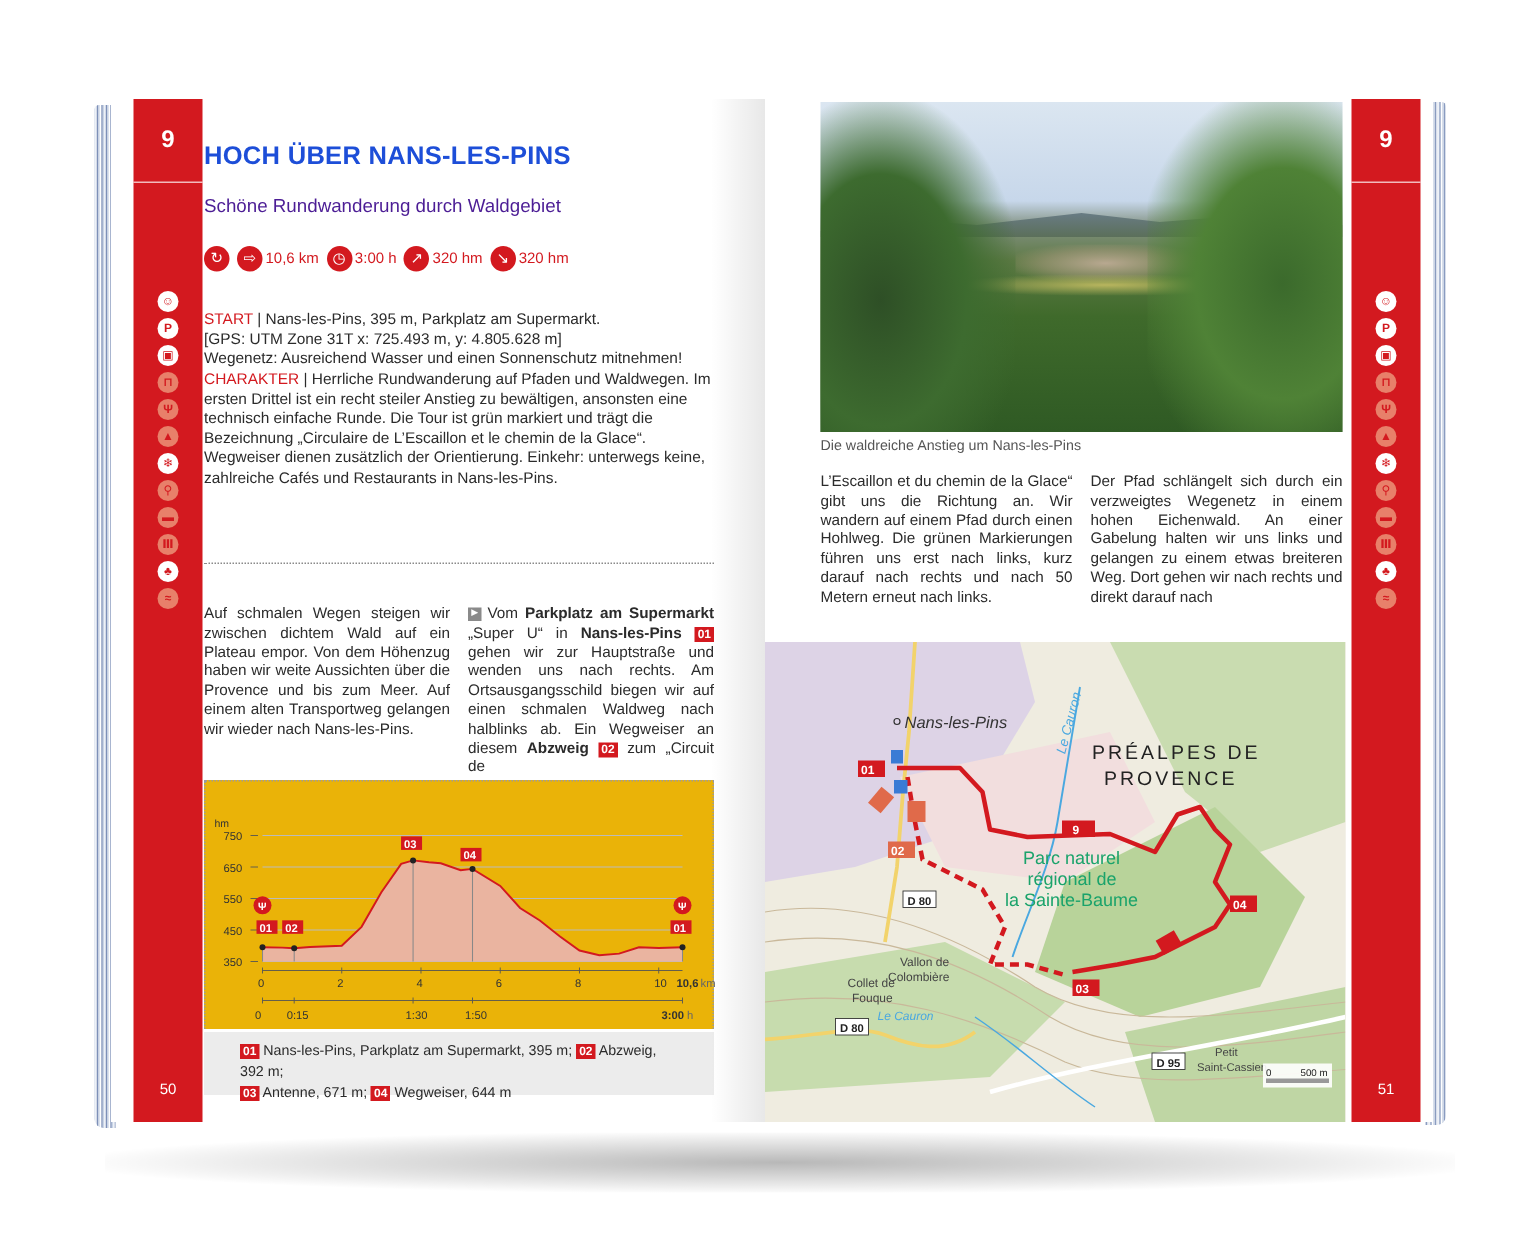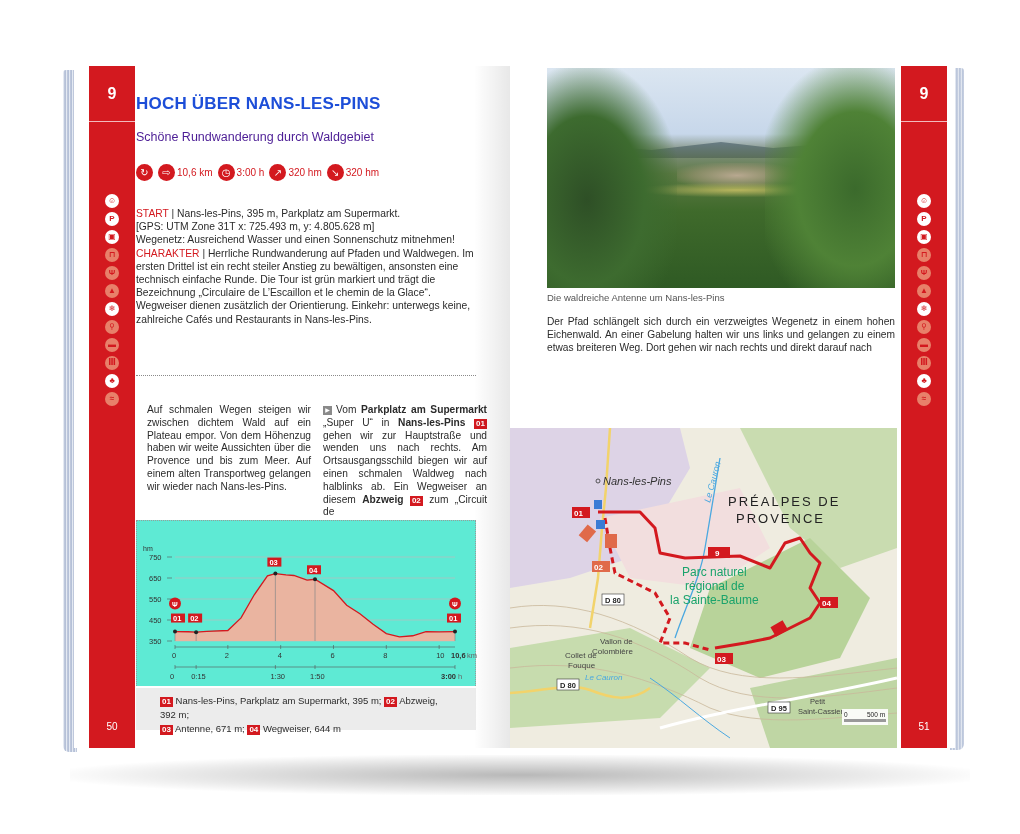--- a/index.html
+++ b/index.html
@@ -43,27 +43,27 @@
   .title { position: absolute; top: 28px; left: 0; color: #1d4ed8; font-weight: bold; font-size: 17px; letter-spacing: 0.2px; }
   .subtitle { position: absolute; top: 64px; left: 0; color: #4c1d95; font-size: 12.5px; }
   .stats { position: absolute; top: 98px; left: 0; display: flex; align-items: center; gap: 5px; color: #d3191f; font-size: 10px; }
   .stat { display: flex; align-items: center; gap: 2px; }
   .sicon { width: 17px; height: 17px; border-radius: 50%; background: #d3191f; color: #fff; display: inline-flex; align-items: center; justify-content: center; font-size: 10px; }
 
   .info { position: absolute; top: 141px; left: 0; width: 340px; font-size: 10.3px; line-height: 13.2px; color: #2b2b2b; }
   .label-red { color: #d3191f; }
   .dotline { position: absolute; top: 309px; left: 0; width: 340px; border-top: 1px dotted #8a8a8a; }
 
-  .cols { position: absolute; top: 338px; left: 11px; width: 340px; display: flex; gap: 12px; font-size: 10.2px; line-height: 12.8px; text-align: justify; }
+  .cols { position: absolute; top: 338px; left: 0; width: 340px; display: flex; gap: 12px; font-size: 10.2px; line-height: 12.8px; text-align: justify; }
   .col { flex: 1; }
   .wp { display: inline-block; background: #d3191f; color: #fff; font-size: 8px; font-weight: bold; padding: 0 2px; line-height: 10px; }
   .play { display: inline-block; width: 9px; height: 9px; background: #8a8a8a; color: #fff; font-size: 6px; text-align: center; line-height: 9px; vertical-align: middle; margin-right: 4px; }
 
   
-  .profile { position: absolute; top: 454px; left: 0; width: 340px; height: 166px; border: 1px dotted #9a9a9a; border-bottom: none; background: #5eead4; }
+  .profile { position: absolute; top: 454px; left: 0; width: 340px; height: 166px; border: 1px dotted #9a9a9a; border-bottom: none; background: #eab308; }
   .legend-box { position: absolute; top: 622px; left: 0; width: 340px; height: 42px; background: #ececec; font-size: 9.5px; line-height: 14px; padding: 6px 24px; }
 
   
   .photo { position: absolute; top: 2px; left: 37px; width: 348px; height: 220px; overflow: hidden;
     background: linear-gradient(180deg, #dbe6f1 0%, #c7d7ea 30%, #7f8f7e 38%, #5e7a45 48%, #3f6a2b 65%, #2f5a24 100%); }
   .photo .tree-l { position: absolute; left: -20px; top: 0; width: 150px; height: 220px;
     background: radial-gradient(ellipse at 40% 60%, #2e4f26 0%, #3d6b2f 45%, rgba(60,100,45,0.0) 75%); }
   .photo .tree-r { position: absolute; right: -20px; top: 0; width: 150px; height: 220px;
     background: radial-gradient(ellipse at 60% 55%, #3b6a2c 0%, #4f8236 45%, rgba(70,120,50,0.0) 78%); }
   .photo .mount { position: absolute; left: 0; top: 70px; width: 100%; height: 20px;
@@ -236,23 +236,24 @@
 </div>
 
 <div class="page page-right">
   <div class="photo">
     <div class="mount"></div>
     <div class="town"></div>
     <div class="field"></div>
     <div class="tree-l"></div>
     <div class="tree-r"></div>
   </div>
-  <div class="caption">Die waldreiche Antenne um Nans-les-Pins</div>
+  <div class="caption">Die waldreiche Anstieg um Nans-les-Pins</div>
 
   <div class="rcols">
+    <div class="rcol">L’Escaillon et du chemin de la Glace“ gibt uns die Richtung an. Wir wandern auf einem Pfad durch einen Hohlweg. Die grünen Markierungen führen uns erst nach links, kurz darauf nach rechts und nach 50 Metern erneut nach links.</div>
     <div class="rcol">Der Pfad schlängelt sich durch ein verzweigtes Wegenetz in einem hohen Eichenwald. An einer Gabelung halten wir uns links und gelangen zu einem etwas breiteren Weg. Dort gehen wir nach rechts und direkt darauf nach</div>
   </div>
 
   <div class="map">
     <svg width="387" height="320" viewBox="0 0 387 320">
 
       <rect x="0" y="0" width="387" height="320" fill="#efece0"></rect>
       <path d="M0,0 L170,0 L180,40 L150,90 L120,130 L60,150 L0,160 Z" fill="#ddd3e6"></path>
       <path d="M90,90 L230,60 L260,120 L200,160 L120,150 Z" fill="#f2dede"></path>
       <path d="M230,0 L387,0 L387,120 L330,140 L280,100 L250,40 Z" fill="#c9dcb0"></path>

